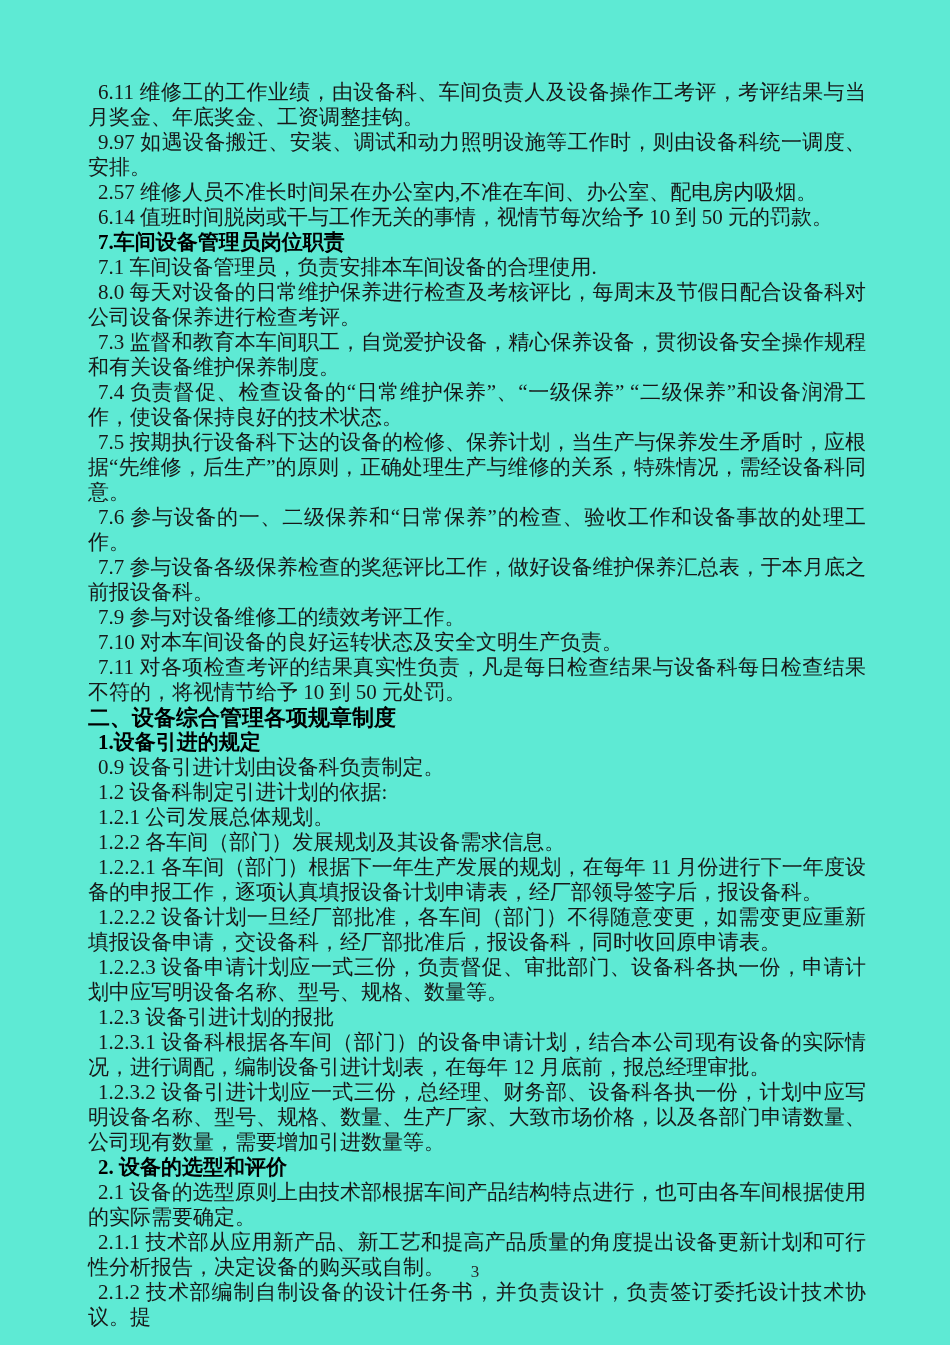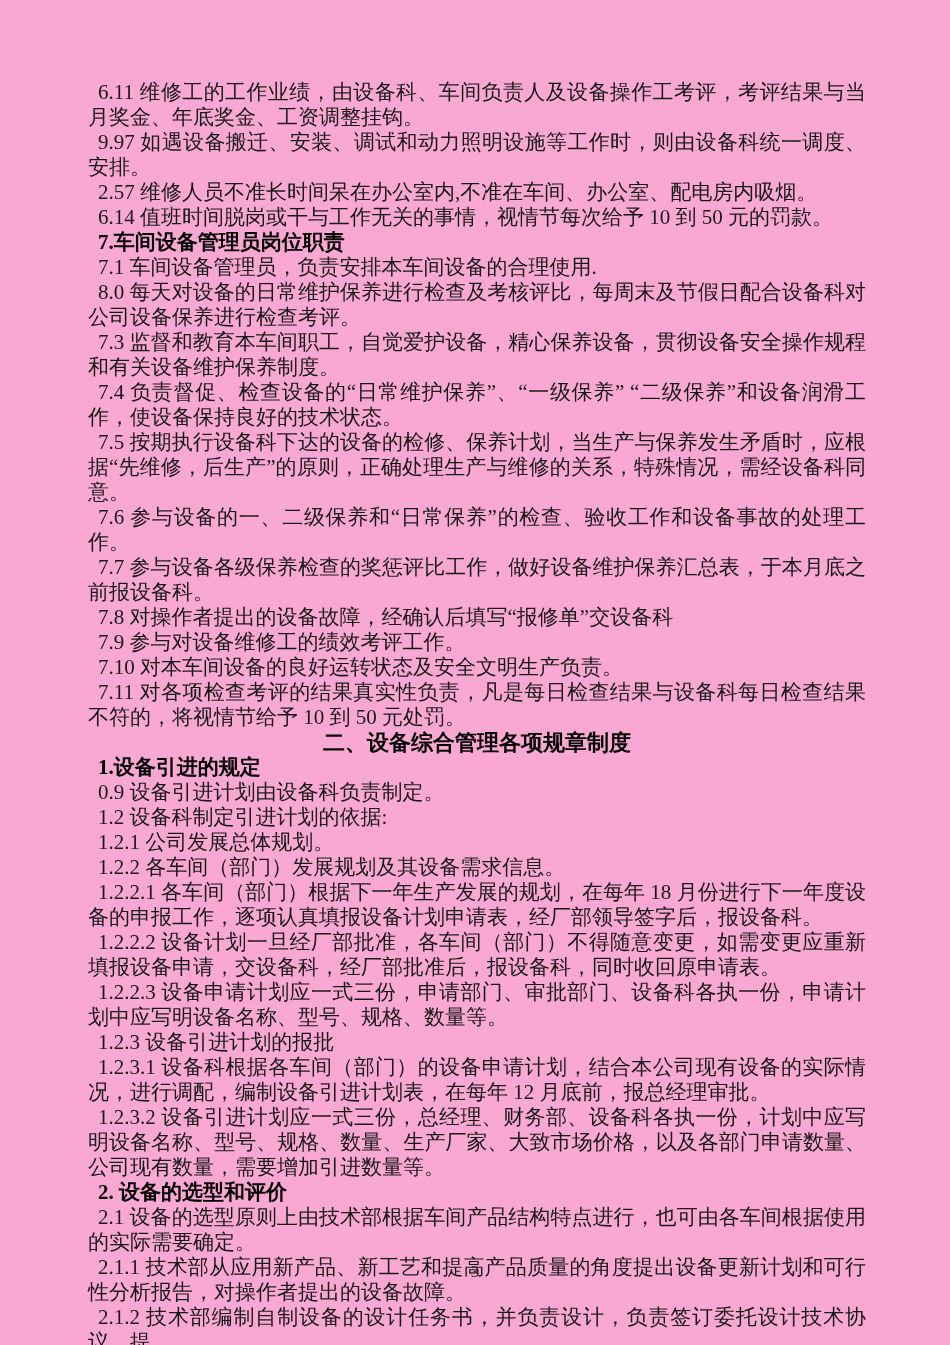--- a/index.html
+++ b/index.html
@@ -11,21 +11,21 @@
     width: 950px;
     height: 1345px;
     position: relative;
     overflow: hidden;
     font-family: "Liberation Serif", "DejaVu Serif", serif;
     color: #181818;
   }
   .page {
     position: absolute;
     inset: 0;
-    background: #f9a8d4;
+    background: #5eead4;
   }
   .doc {
     position: absolute;
     left: 88px;
     top: 80px;
     width: 778px;
     font-size: 21px;
     line-height: 25px;
     text-align: justify;
     text-justify: inter-character;
@@ -39,21 +39,21 @@
     text-indent: 10px;
     font-weight: normal;
   }
   .para.bold {
     text-indent: 10px;
     font-weight: bold;
     color: #000000;
   }
   .para.center {
     text-indent: 0;
-    text-align: center;
+    text-align: left;
     font-weight: bold;
     font-size: 22px;
     color: #000000;
   }
   .page-number {
     position: absolute;
     left: 0;
     top: 1262px;
     width: 100%;
     text-align: center;
@@ -73,35 +73,34 @@
       <p class="para body">2.57 维修人员不准长时间呆在办公室内,不准在车间、办公室、配电房内吸烟。</p>
       <p class="para body">6.14 值班时间脱岗或干与工作无关的事情，视情节每次给予 10 到 50 元的罚款。</p>
       <p class="para bold">7.车间设备管理员岗位职责</p>
       <p class="para body">7.1 车间设备管理员，负责安排本车间设备的合理使用.</p>
       <p class="para body">8.0 每天对设备的日常维护保养进行检查及考核评比，每周末及节假日配合设备科对公司设备保养进行检查考评。</p>
       <p class="para body">7.3 监督和教育本车间职工，自觉爱护设备，精心保养设备，贯彻设备安全操作规程和有关设备维护保养制度。</p>
       <p class="para body">7.4 负责督促、检查设备的“日常维护保养”、“一级保养” “二级保养”和设备润滑工作，使设备保持良好的技术状态。</p>
       <p class="para body">7.5 按期执行设备科下达的设备的检修、保养计划，当生产与保养发生矛盾时，应根据“先维修，后生产”的原则，正确处理生产与维修的关系，特殊情况，需经设备科同意。</p>
       <p class="para body">7.6 参与设备的一、二级保养和“日常保养”的检查、验收工作和设备事故的处理工作。</p>
       <p class="para body">7.7 参与设备各级保养检查的奖惩评比工作，做好设备维护保养汇总表，于本月底之前报设备科。</p>
-      <p class="para body">7.8 对操作者提出的设备故障，经确认后填写“报修单”交设备科</p>
       <p class="para body">7.9 参与对设备维修工的绩效考评工作。</p>
       <p class="para body">7.10 对本车间设备的良好运转状态及安全文明生产负责。</p>
       <p class="para body">7.11 对各项检查考评的结果真实性负责，凡是每日检查结果与设备科每日检查结果不符的，将视情节给予 10 到 50 元处罚。</p>
       <p class="para center">二、设备综合管理各项规章制度</p>
       <p class="para bold">1.设备引进的规定</p>
       <p class="para body">0.9 设备引进计划由设备科负责制定。</p>
       <p class="para body">1.2 设备科制定引进计划的依据:</p>
       <p class="para body">1.2.1 公司发展总体规划。</p>
       <p class="para body">1.2.2 各车间（部门）发展规划及其设备需求信息。</p>
-      <p class="para body">1.2.2.1 各车间（部门）根据下一年生产发展的规划，在每年 18 月份进行下一年度设备的申报工作，逐项认真填报设备计划申请表，经厂部领导签字后，报设备科。</p>
+      <p class="para body">1.2.2.1 各车间（部门）根据下一年生产发展的规划，在每年 11 月份进行下一年度设备的申报工作，逐项认真填报设备计划申请表，经厂部领导签字后，报设备科。</p>
       <p class="para body">1.2.2.2 设备计划一旦经厂部批准，各车间（部门）不得随意变更，如需变更应重新填报设备申请，交设备科，经厂部批准后，报设备科，同时收回原申请表。</p>
-      <p class="para body">1.2.2.3 设备申请计划应一式三份，申请部门、审批部门、设备科各执一份，申请计划中应写明设备名称、型号、规格、数量等。</p>
+      <p class="para body">1.2.2.3 设备申请计划应一式三份，负责督促、审批部门、设备科各执一份，申请计划中应写明设备名称、型号、规格、数量等。</p>
       <p class="para body">1.2.3 设备引进计划的报批</p>
       <p class="para body">1.2.3.1 设备科根据各车间（部门）的设备申请计划，结合本公司现有设备的实际情况，进行调配，编制设备引进计划表，在每年 12 月底前，报总经理审批。</p>
       <p class="para body">1.2.3.2 设备引进计划应一式三份，总经理、财务部、设备科各执一份，计划中应写明设备名称、型号、规格、数量、生产厂家、大致市场价格，以及各部门申请数量、公司现有数量，需要增加引进数量等。</p>
       <p class="para bold">2. 设备的选型和评价</p>
       <p class="para body">2.1 设备的选型原则上由技术部根据车间产品结构特点进行，也可由各车间根据使用的实际需要确定。</p>
-      <p class="para body">2.1.1 技术部从应用新产品、新工艺和提高产品质量的角度提出设备更新计划和可行性分析报告，对操作者提出的设备故障。</p>
+      <p class="para body">2.1.1 技术部从应用新产品、新工艺和提高产品质量的角度提出设备更新计划和可行性分析报告，决定设备的购买或自制。</p>
       <p class="para body">2.1.2 技术部编制自制设备的设计任务书，并负责设计，负责签订委托设计技术协议。提</p>
     </div>
   <div class="page-number">3</div>
 </div>
 
 </body></html>

